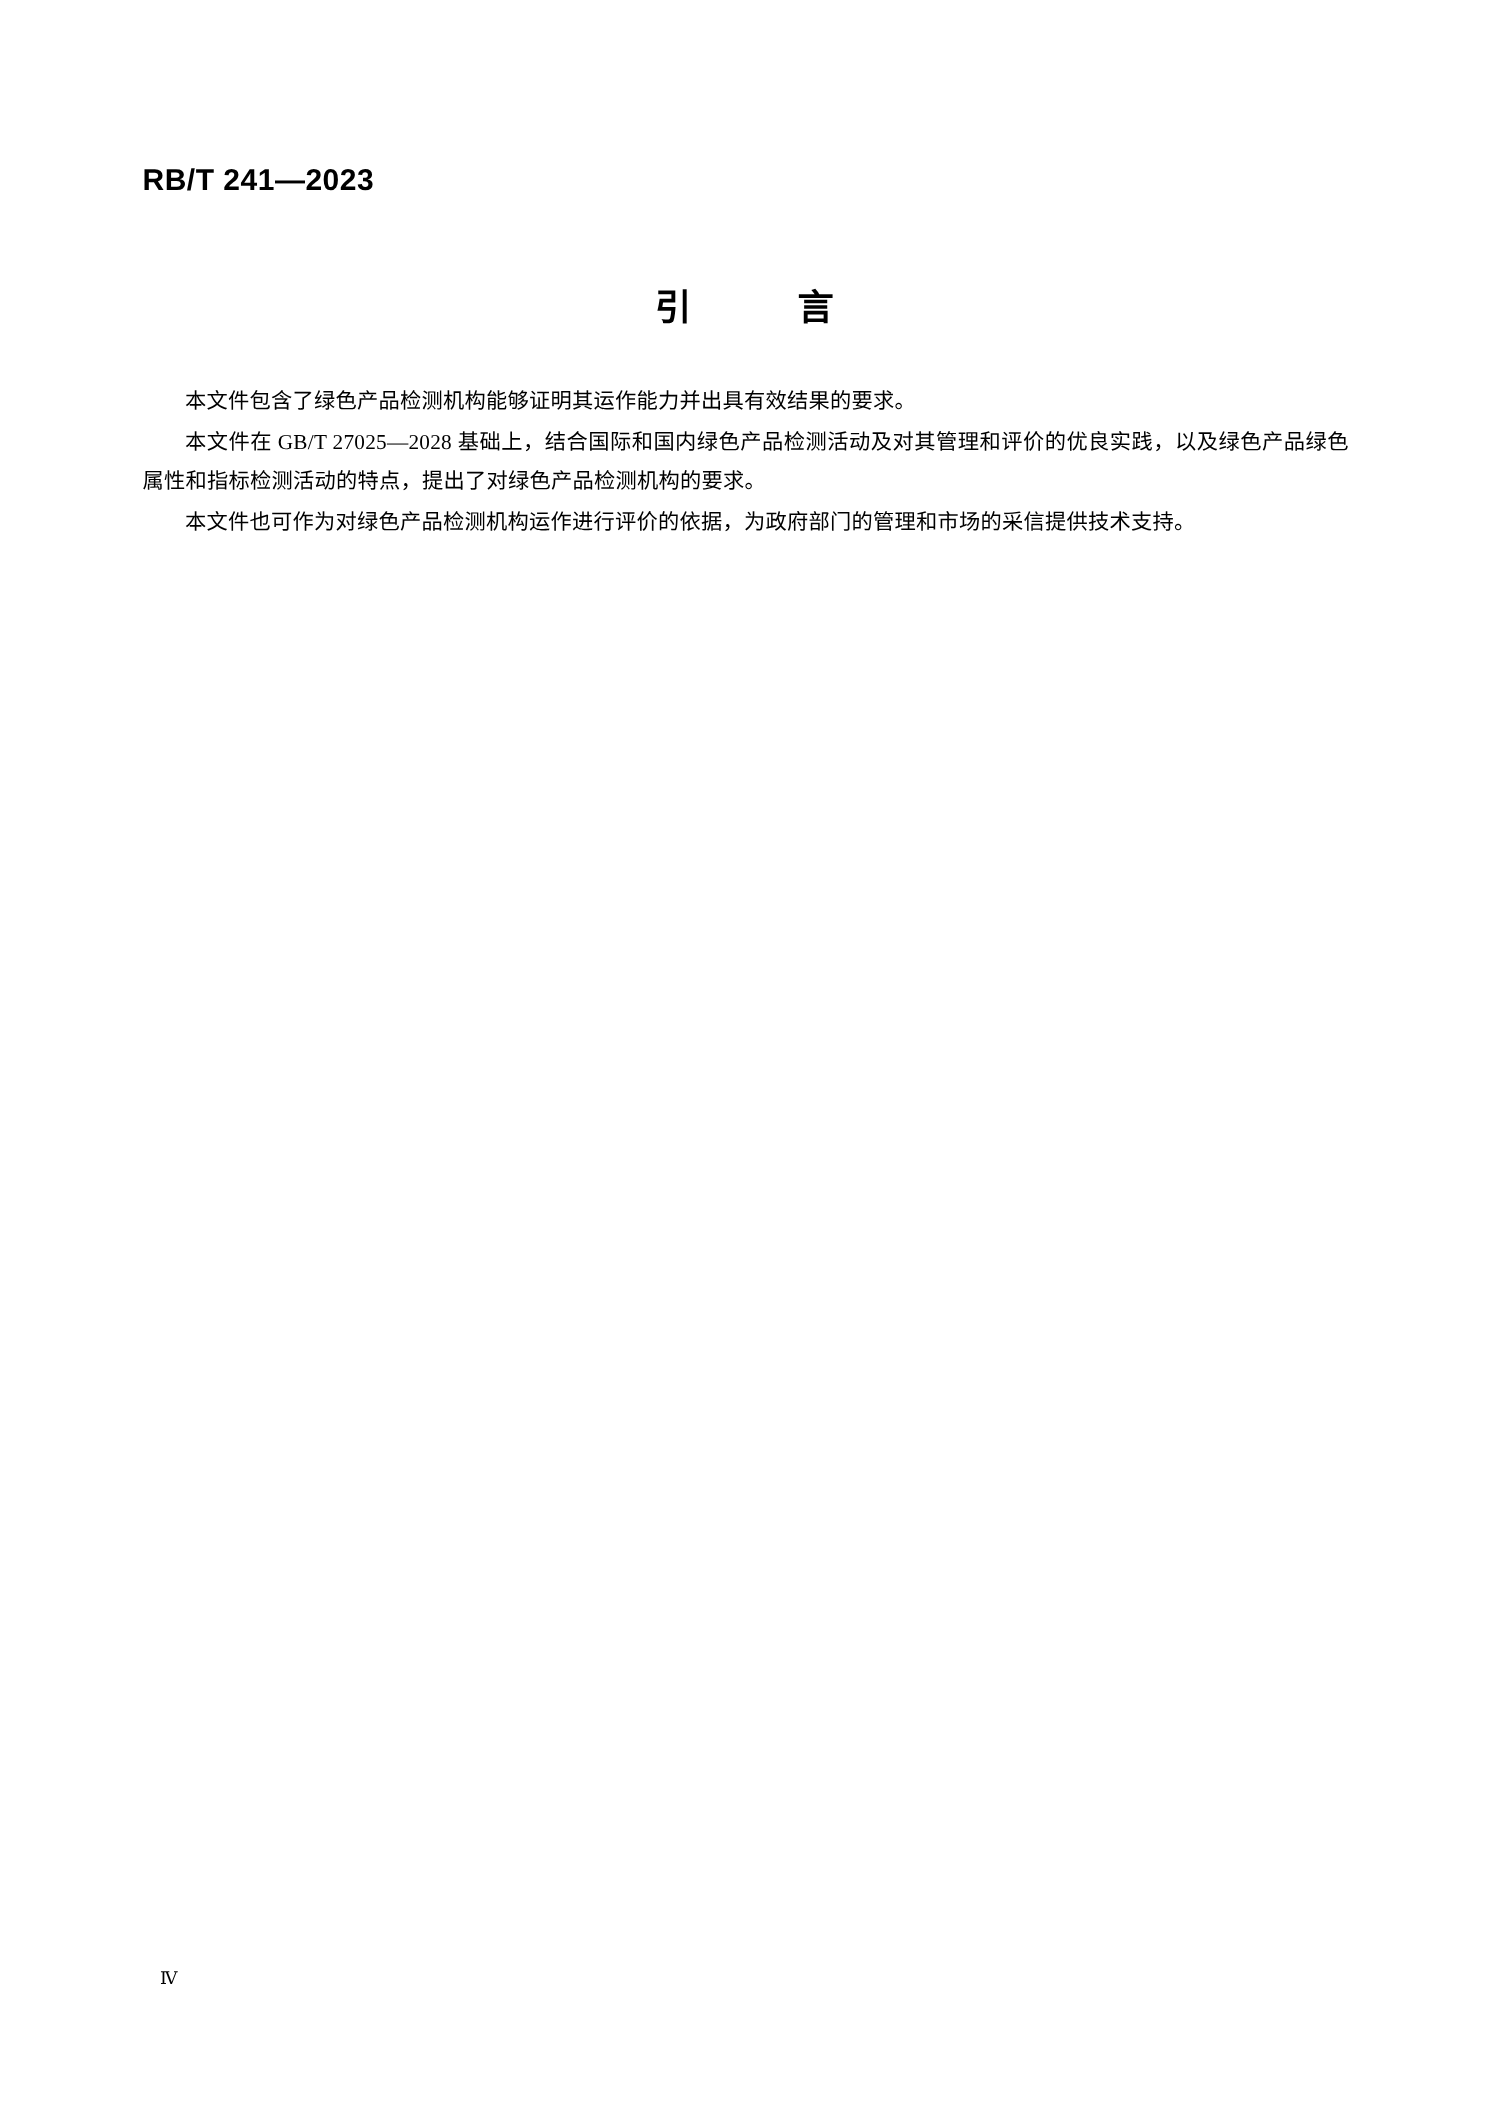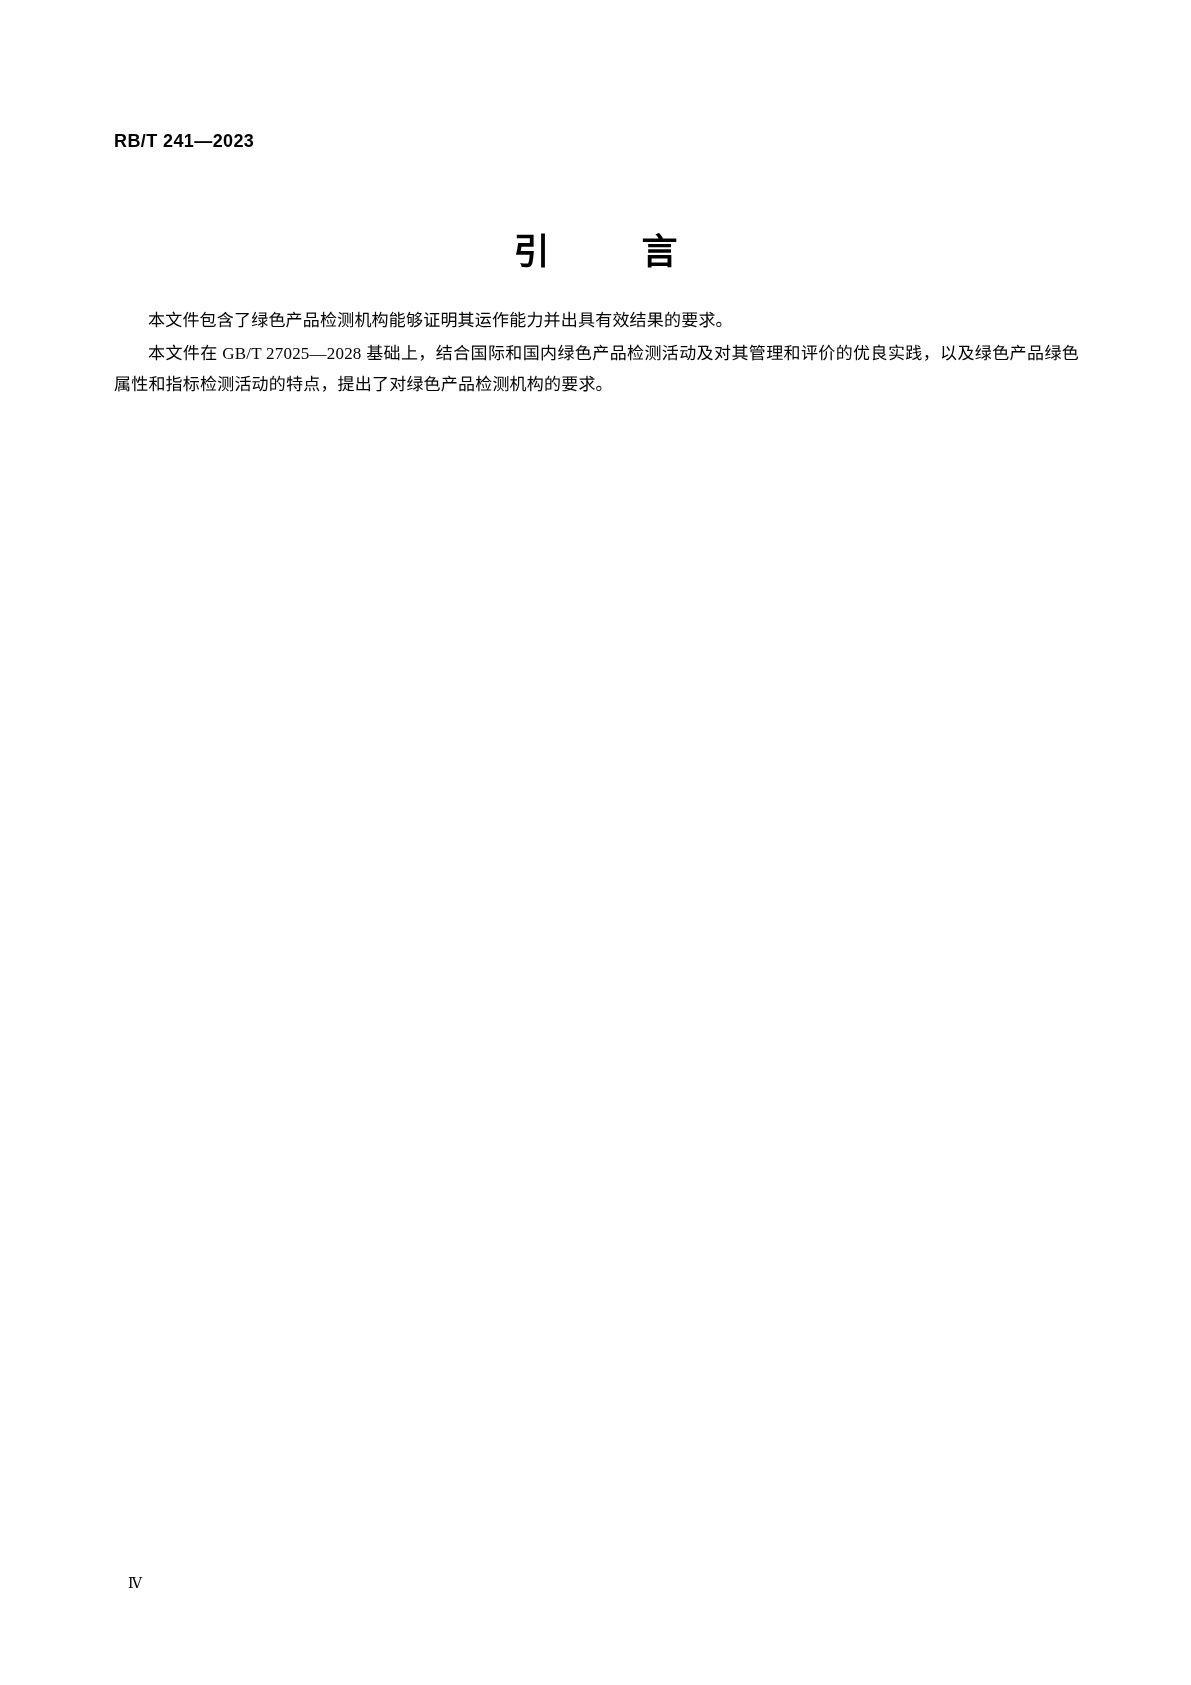--- a/index.html
+++ b/index.html
@@ -20,34 +20,34 @@
     background: #ffffff;
     overflow: hidden;
     box-sizing: border-box;
   }
   .header-std-no {
     position: absolute;
     top: 131px;
     left: 114px;
     font-family: "Liberation Sans", "DejaVu Sans", sans-serif;
     font-weight: bold;
-    font-size: 18px;
+    font-size: 24px;
     letter-spacing: 0.4px;
     color: #000000;
     white-space: nowrap;
   }
   .doc-title {
     position: absolute;
     top: 222px;
     left: 0;
     width: 1191px;
     text-align: center;
     font-family: "Liberation Serif", "DejaVu Serif", serif;
     font-weight: bold;
-    font-size: 36px;
+    font-size: 29px;
     letter-spacing: 28px;
     text-indent: 28px;
     color: #000000;
   }
   .body-block {
     position: absolute;
     top: 305px;
     left: 114px;
     width: 965px;
   }
@@ -79,17 +79,18 @@
 
 <div class="page">
 
   <div class="header-std-no">RB/T 241—2023</div>
 
   <div class="doc-title">引　言</div>
 
   <div class="body-block">
     <p class="para">本文件包含了绿色产品检测机构能够证明其运作能力并出具有效结果的要求。</p>
     <p class="para">本文件在 GB/T 27025—2028 基础上，结合国际和国内绿色产品检测活动及对其管理和评价的优良实践，以及绿色产品绿色属性和指标检测活动的特点，提出了对绿色产品检测机构的要求。</p>
+    <p class="para">本文件也可作为对绿色产品检测机构运作进行评价的依据，为政府部门的管理和市场的采信提供技术支持。</p>
   </div>
 
   <div class="page-number">Ⅳ</div>
 
 </div>
 
 </body></html>

